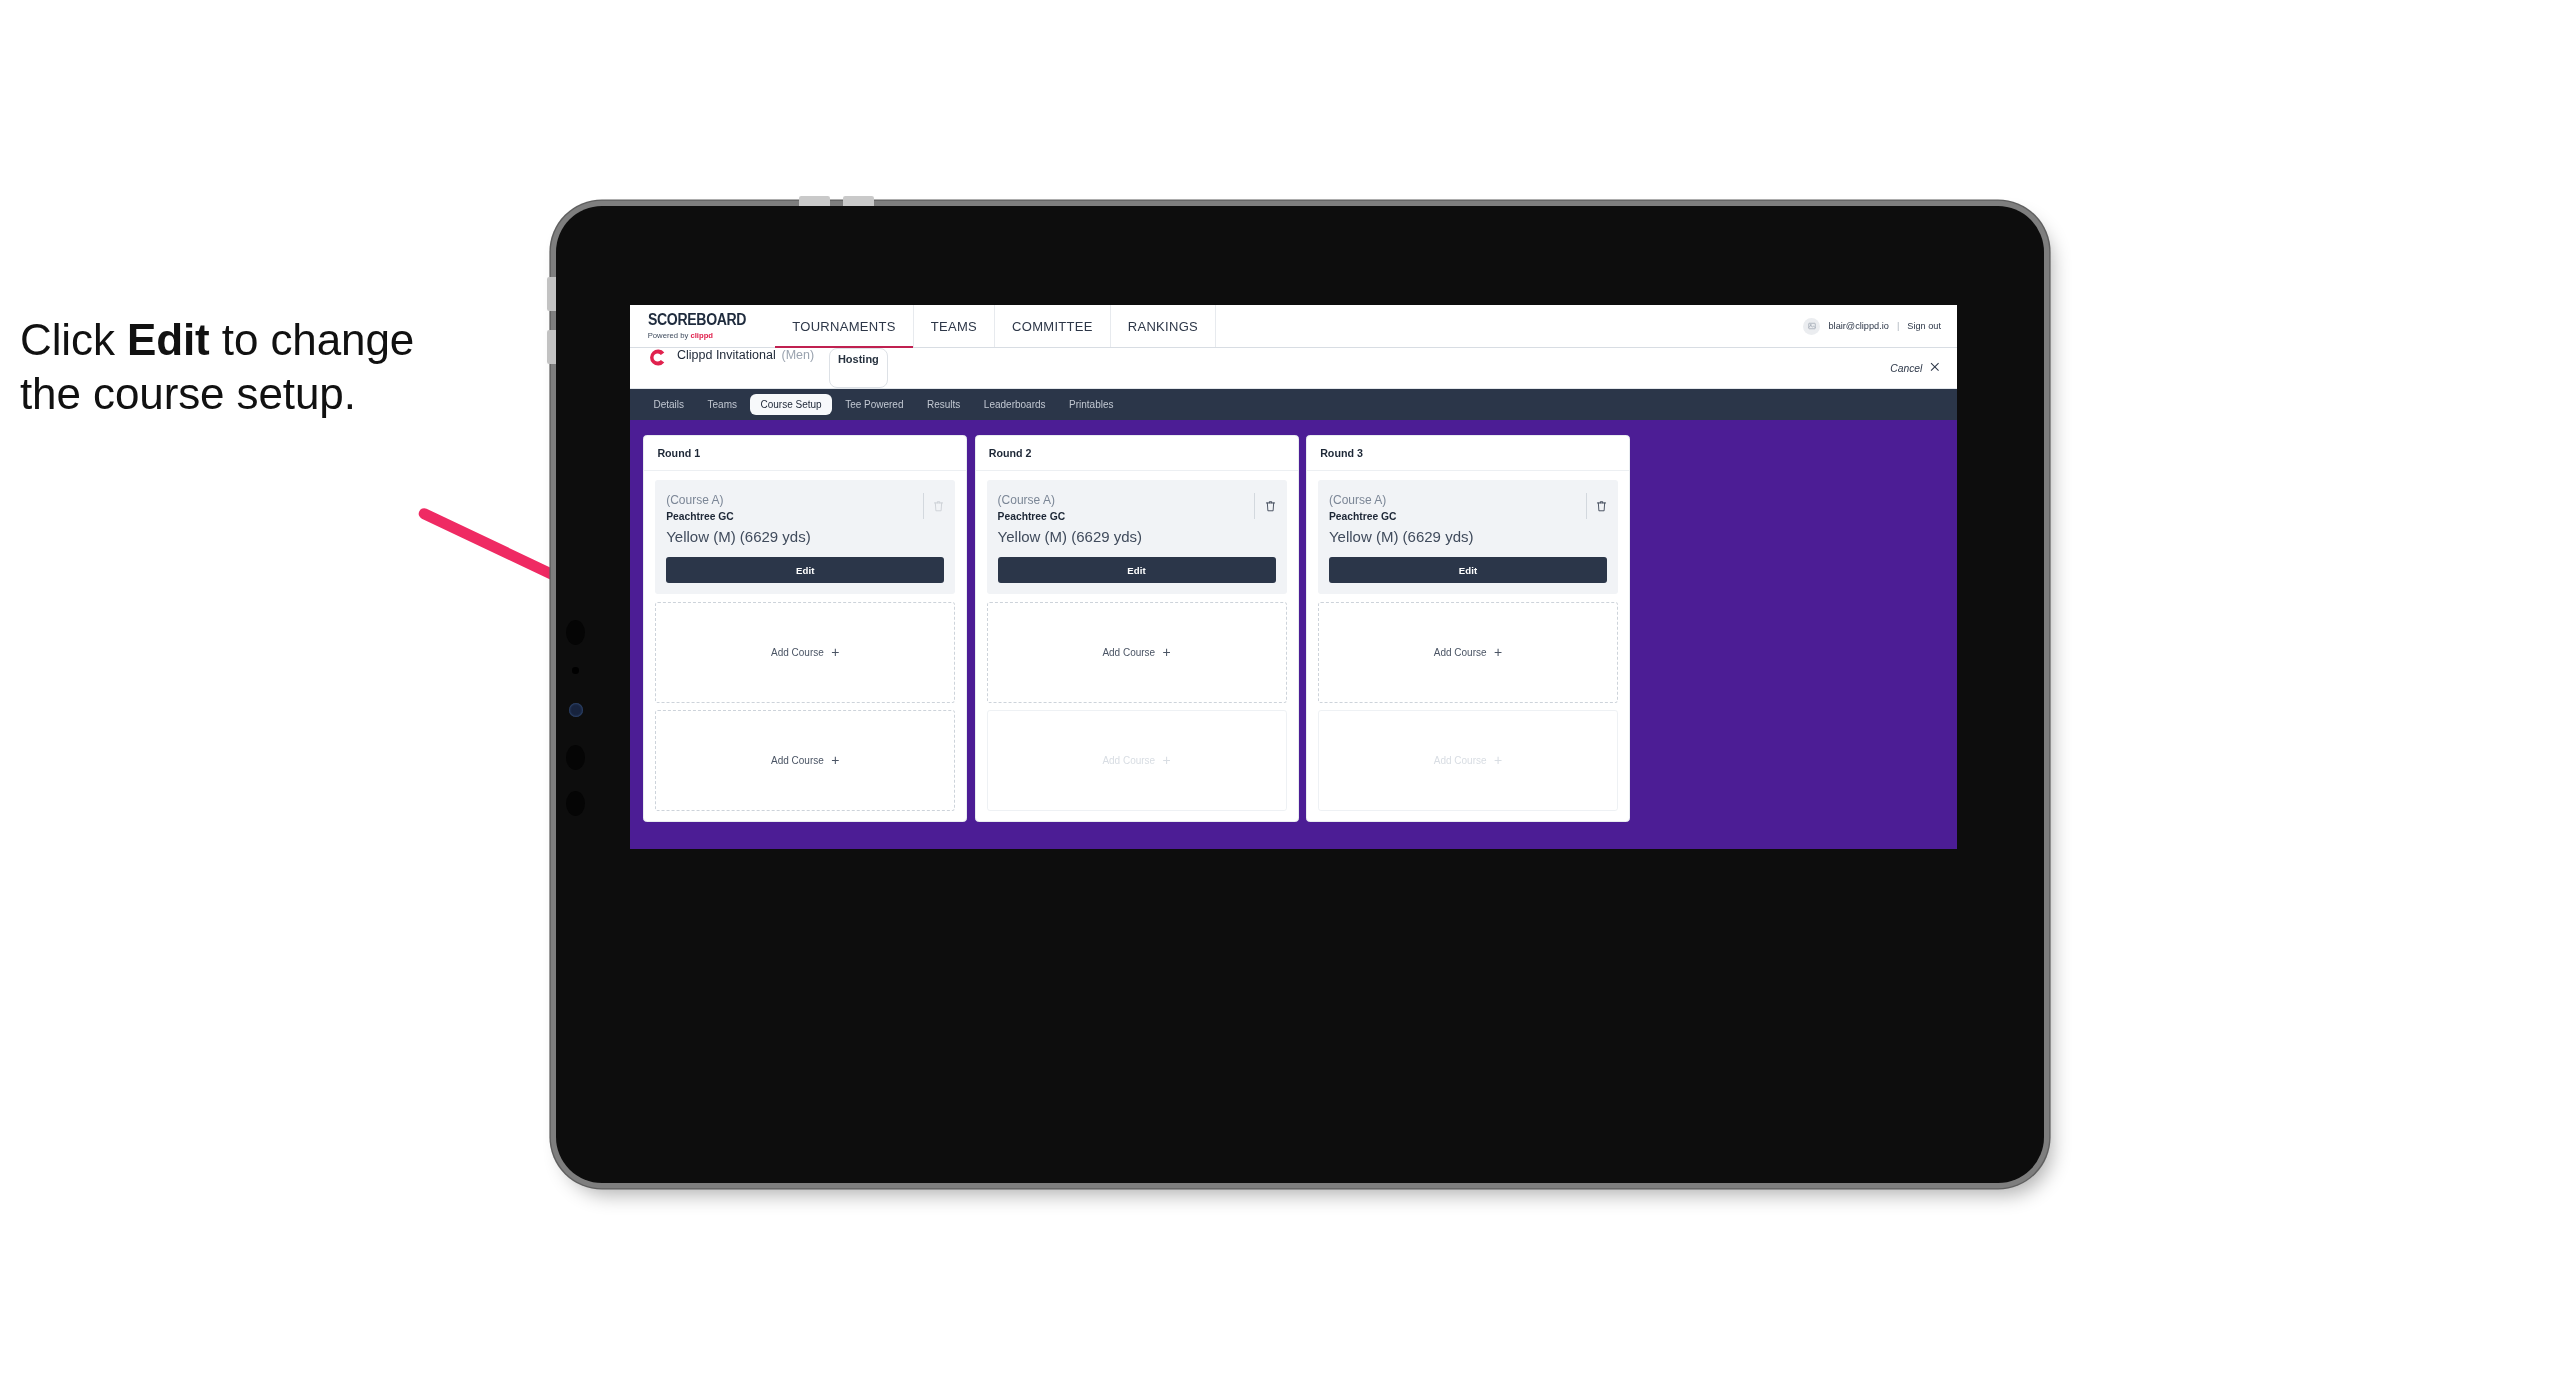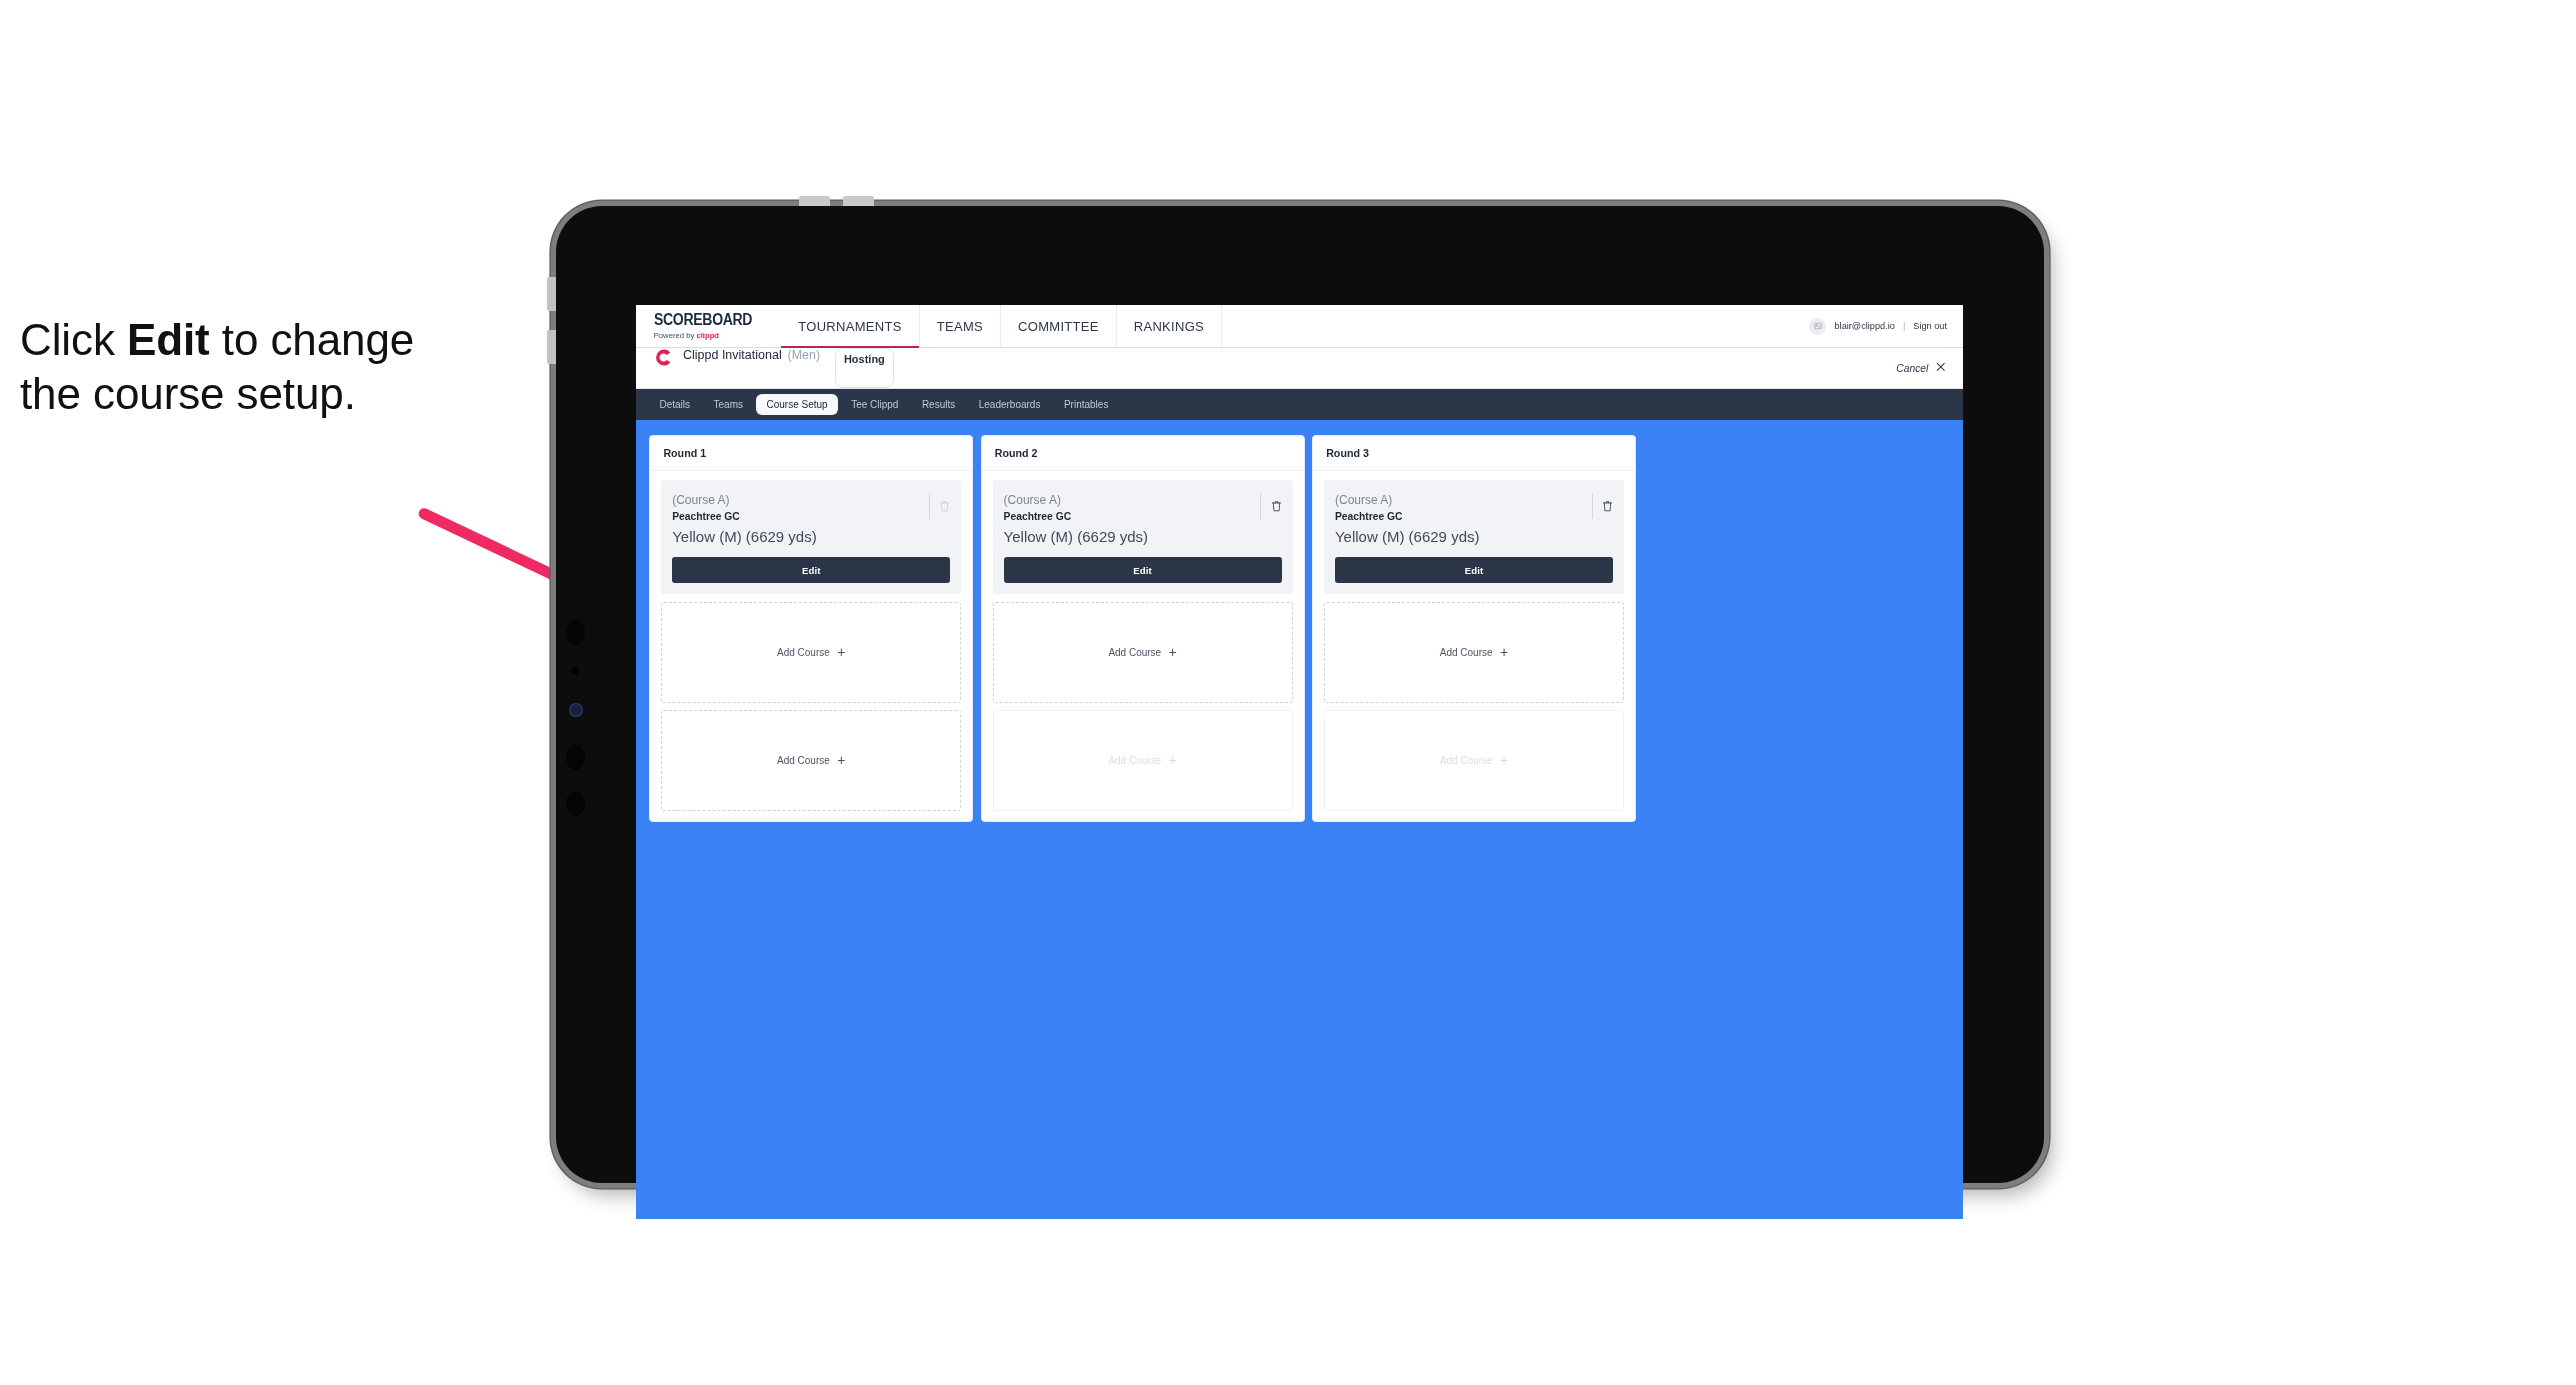--- a/index.html
+++ b/index.html
@@ -41,23 +41,23 @@
   #sensor-e { left: 10.3px; top: 585px; width: 19px; height: 25px; background:#050505; }
   
   #topbtn-1 { position:absolute; left: 243px; top: -9.6px; width: 31px; height: 9.6px; background:#c9c9c9; border-radius:2.2px 2.2px 0 0;}
   #topbtn-2 { position:absolute; left: 287px; top: -9.6px; width: 31px; height: 9.6px; background:#c9c9c9; border-radius:2.2px 2.2px 0 0;}
   
   #leftbtn-1 { position:absolute; left:-8.8px; top: 71px; width: 8.8px; height: 34px; background:#c2c2c2; border-radius:2.2px 0 0 2.2px;}
   #leftbtn-2 { position:absolute; left:-8.8px; top: 124px; width: 8.8px; height: 34px; background:#c2c2c2; border-radius:2.2px 0 0 2.2px;}
 
   
   #screen {
-    position: absolute; left: 80px; top: 99px;
-    width: 1327px; height: 914px;
-    background: #3b82f6; overflow: hidden;
+    position: absolute; left: 74px; top: 99px;
+    width: 1327px; height: 544px;
+    background: #4c1d95; overflow: hidden;
     font-family: "Liberation Sans", sans-serif;
   }
 
   
   #topnav {
     height: 43px; background: #ffffff; display: flex; align-items: stretch;
     border-bottom: 0.7px solid #d8dde3; position: relative;
   }
   #brand { display:flex; flex-direction: column; justify-content:center; padding: 0 16px 0 17.7px; }
   #brand-title {
@@ -231,21 +231,21 @@
               <path d="M1.5 1.5l11 11M12.5 1.5l-11 11"></path>
             </svg>
           </span>
         </div>
       </div>
 
       <div id="tabbar">
         <div class="tab"><span>Details</span></div>
         <div class="tab"><span>Teams</span></div>
         <div class="tab active"><span>Course Setup</span></div>
-        <div class="tab"><span>Tee Clippd</span></div>
+        <div class="tab"><span>Tee Powered</span></div>
         <div class="tab"><span>Results</span></div>
         <div class="tab"><span>Leaderboards</span></div>
         <div class="tab"><span>Printables</span></div>
       </div>
 
       <div id="content">
 
         <div class="round-col">
           <div class="round-head">Round 1</div>
           <div class="round-body">

